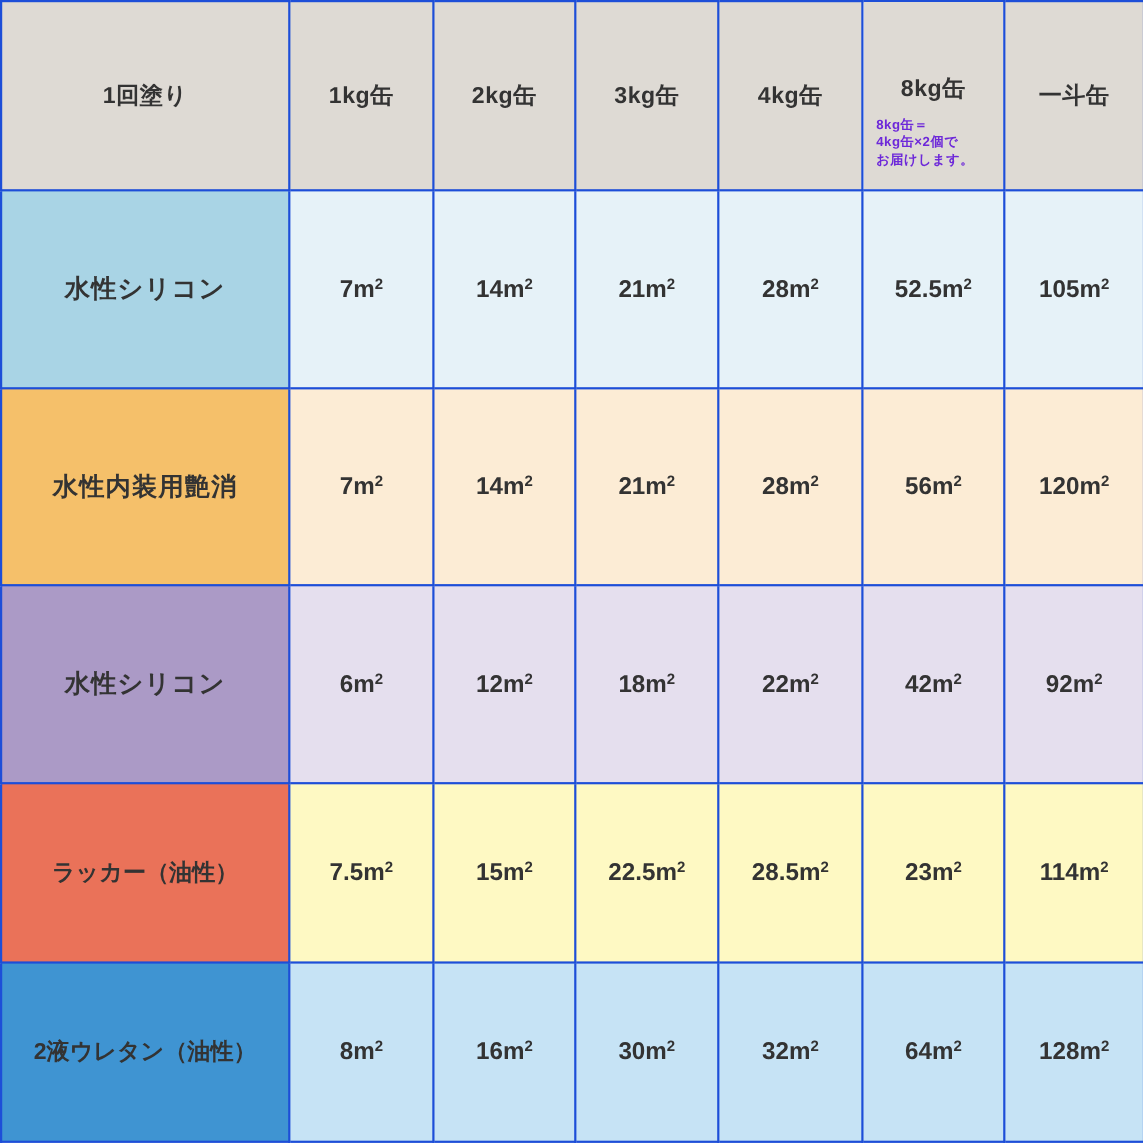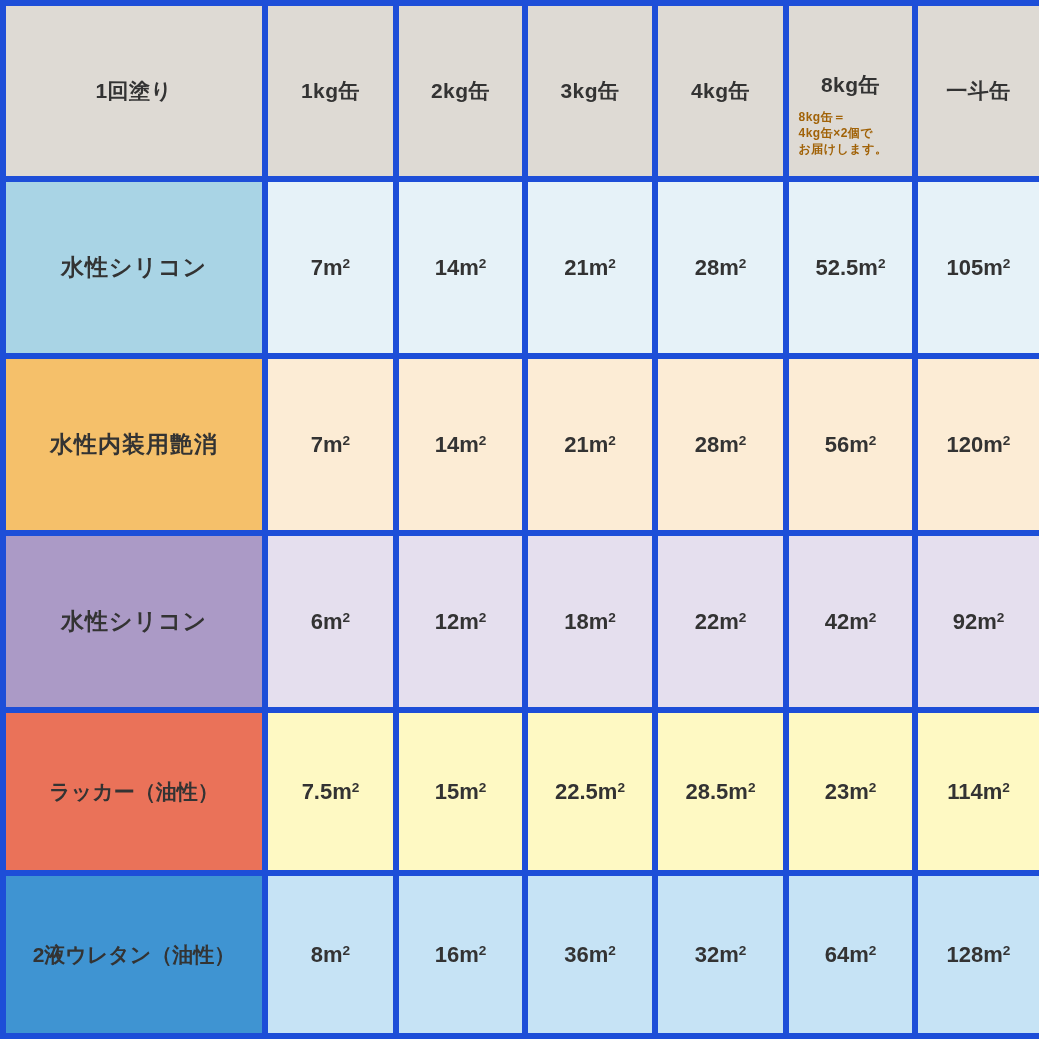--- a/index.html
+++ b/index.html
@@ -27,21 +27,21 @@
   table.coverage col.c-label { width: 262px; }
   table.coverage col.c-1kg   { width: 131px; }
   table.coverage col.c-2kg   { width: 129px; }
   table.coverage col.c-3kg   { width: 130px; }
   table.coverage col.c-4kg   { width: 131px; }
   table.coverage col.c-8kg   { width: 129px; }
   table.coverage col.c-itto  { width: 127px; }
 
   table.coverage td,
   table.coverage th {
-    border: 6px solid #1d4ed8;
+    border: 2px solid #1d4ed8;
     text-align: center;
     vertical-align: middle;
     padding: 0;
     font-weight: bold;
     color: #333333;
   }
 
   
   thead th {
     background: #dedad4;
@@ -70,21 +70,21 @@
   .head-8kg-title {
     font-size: 21px;
     line-height: 1;
   }
   .head-8kg-note {
     margin-top: 14px;
     font-size: 12px;
     font-weight: bold;
     line-height: 1.35;
     text-align: left;
-    color: #a16207;
+    color: #6d28d9;
     width: 104px;
   }
 
   
   td.row-label {
     font-size: 23px;
     letter-spacing: 1px;
     color: #333333;
   }
   td.row-label.tight {
@@ -191,20 +191,20 @@
         <td class="val"><span>22.5</span>m<span class="sup">2</span></td>
         <td class="val"><span>28.5</span>m<span class="sup">2</span></td>
         <td class="val"><span>23</span>m<span class="sup">2</span></td>
         <td class="val"><span>114</span>m<span class="sup">2</span></td>
       </tr>
 
       <tr class="r-urethane">
         <td class="row-label tight">2液ウレタン（油性）</td>
         <td class="val"><span>8</span>m<span class="sup">2</span></td>
         <td class="val"><span>16</span>m<span class="sup">2</span></td>
-        <td class="val"><span>36</span>m<span class="sup">2</span></td>
+        <td class="val"><span>30</span>m<span class="sup">2</span></td>
         <td class="val"><span>32</span>m<span class="sup">2</span></td>
         <td class="val"><span>64</span>m<span class="sup">2</span></td>
         <td class="val"><span>128</span>m<span class="sup">2</span></td>
       </tr>
     </tbody>
   </table>
 </div>
 
 </body></html>

